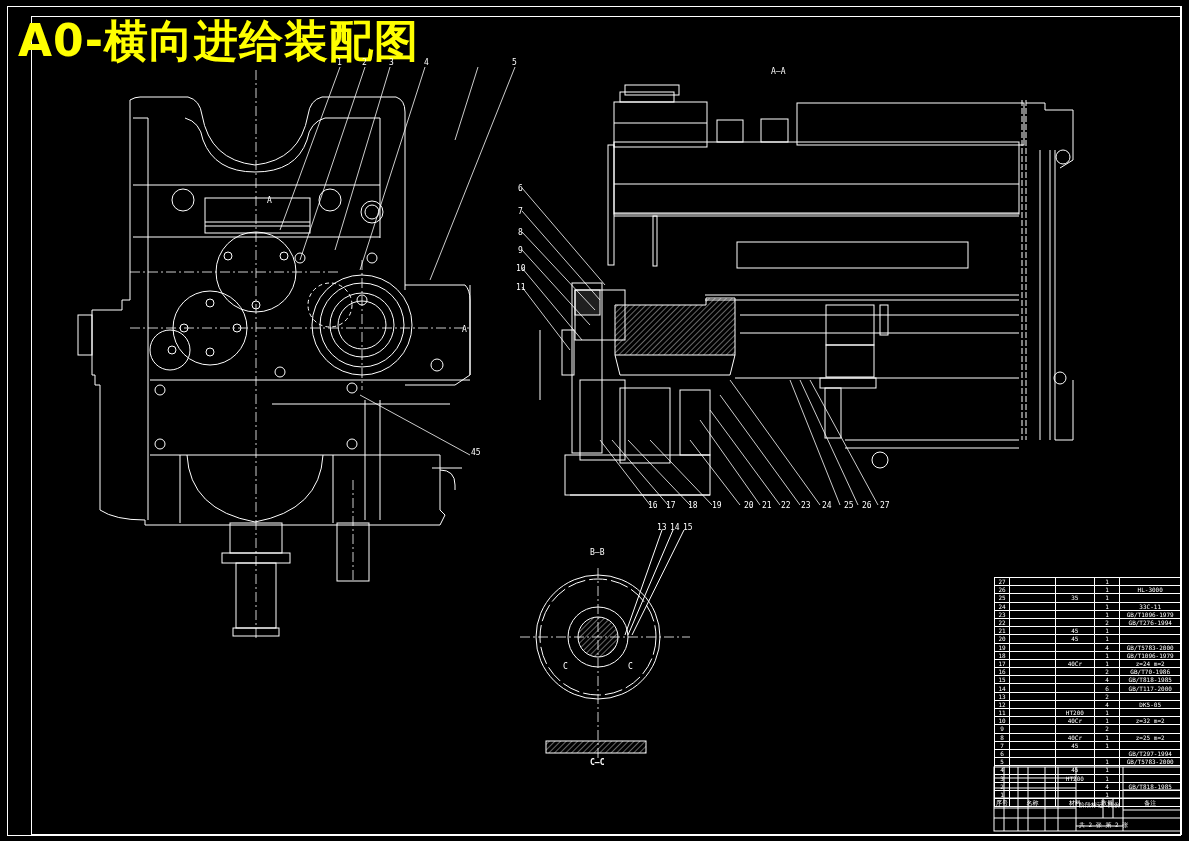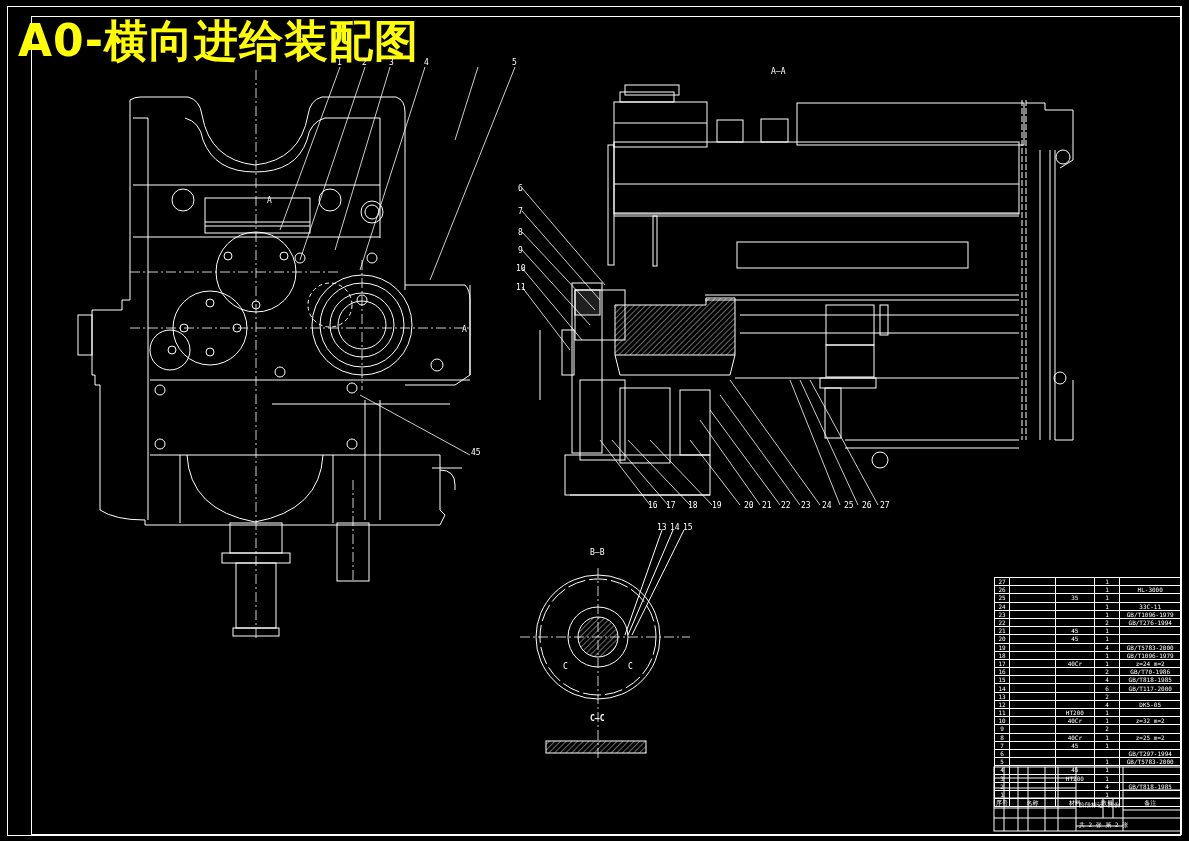--- a/index.html
+++ b/index.html
@@ -231,21 +231,21 @@
     <pattern id="hatch" patternUnits="userSpaceOnUse" width="4" height="4" patternTransform="rotate(45)">
       <line x1="0" y1="0" x2="0" y2="4" stroke="#fff" stroke-width="0.8"></line>
     </pattern>
   </defs>
 </svg>
 
 <div class="title">A0-横向进给装配图</div>
 
 <div class="lbl" style="left:771px;top:67px;">A—A</div>
 <div class="lbl" style="left:590px;top:548px;">B—B</div>
-<div class="lbl" style="left:590px;top:714px;font-weight:bold;">C—C</div>
+<div class="lbl" style="left:590px;top:758px;font-weight:bold;">C—C</div>
 <div class="lbl" style="left:267px;top:196px;">A</div>
 <div class="lbl" style="left:462px;top:325px;">A</div>
 <div class="lbl" style="left:563px;top:662px;">C</div>
 <div class="lbl" style="left:628px;top:662px;">C</div>
 
 <div class="lbl" style="left:337px;top:58px;">1</div>
 <div class="lbl" style="left:362px;top:58px;">2</div>
 <div class="lbl" style="left:389px;top:58px;">3</div>
 <div class="lbl" style="left:424px;top:58px;">4</div>
 <div class="lbl" style="left:512px;top:58px;">5</div>

